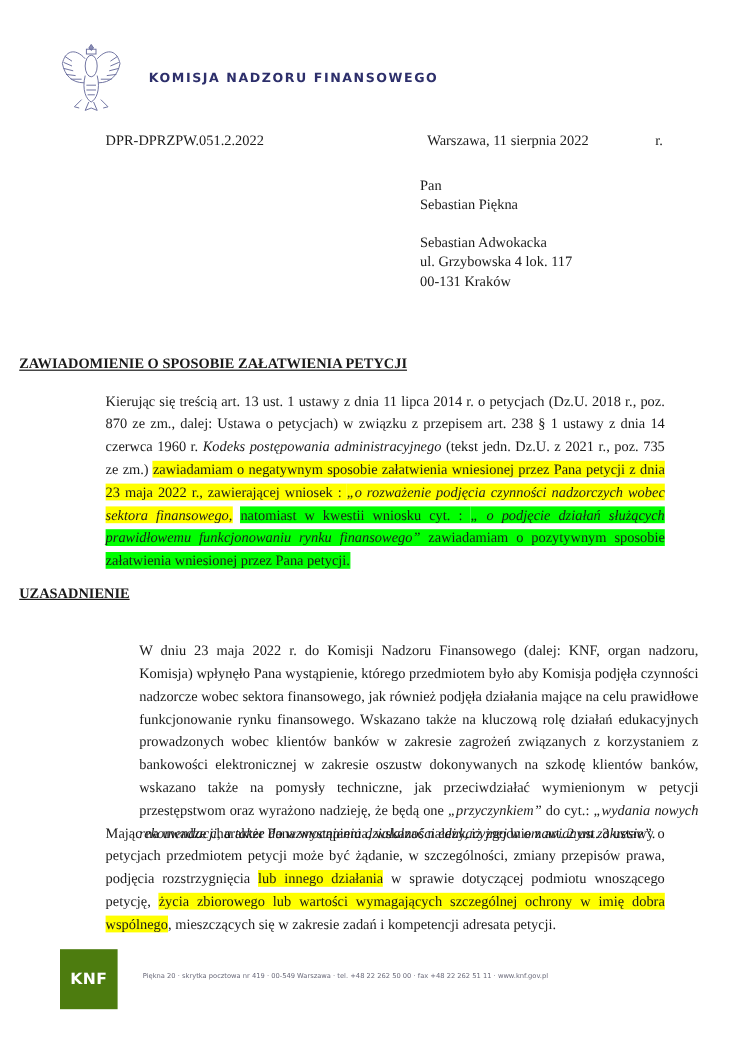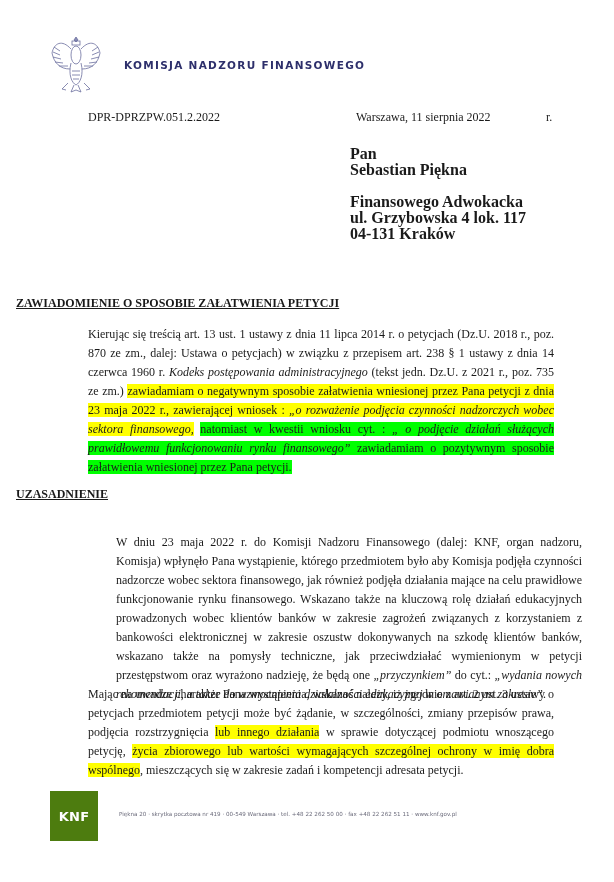--- a/index.html
+++ b/index.html
@@ -9,21 +9,21 @@
     
     .emblem { position: absolute; left: 34px; top: 33px; width: 52px; height: 62px; }
     .org-name { position: absolute; left: 108px; top: 59px; font-family: "DejaVu Sans", "Liberation Sans", sans-serif; font-weight: bold; font-size: 10.5px; letter-spacing: 1.3px; color: #2d2f6b; white-space: nowrap; }
 
     
     .ref { position: absolute; left: 72px; top: 110px; font-size: 12px; white-space: nowrap; }
     .place-date { position: absolute; left: 340px; top: 110px; font-size: 12px; white-space: nowrap; }
     .date-suffix { position: absolute; left: 530px; top: 110px; font-size: 12px; }
 
     
-    .addressee { position: absolute; left: 334px; top: 146px; font-size: 16px; font-weight: bold; line-height: 16px; }
+    .addressee { position: absolute; left: 334px; top: 146px; font-size: 12px; font-weight: normal; line-height: 16px; }
     .addressee .gap { height: 16px; }
 
     
     .title { position: absolute; left: 0; width: 614px; font-size: 12px; font-weight: bold; text-decoration: underline; white-space: nowrap; }
     .title.t1 { top: 296px; }
     .title.t2 { top: 487px; }
 
     
     .para { position: absolute; left: 72px; width: 466px; font-size: 12px; line-height: 19px; text-align: justify; }
     .para.p1 { top: 325px; }
@@ -62,23 +62,23 @@
   <div class="org-name">KOMISJA NADZORU FINANSOWEGO</div>
 
   <div class="ref">DPR-DPRZPW.051.2.2022</div>
   <div class="place-date">Warszawa, 11 sierpnia 2022</div>
   <div class="date-suffix">r.</div>
 
   <div class="addressee">
     <div>Pan</div>
     <div>Sebastian Piękna</div>
     <div class="gap"></div>
-    <div>Finansowego Adwokacka</div>
+    <div>Sebastian Adwokacka</div>
     <div>ul. Grzybowska 4 lok. 117</div>
-    <div>04-131 Kraków</div>
+    <div>00-131 Kraków</div>
   </div>
 
   <div class="title t1">ZAWIADOMIENIE O SPOSOBIE ZAŁATWIENIA PETYCJI</div>
 
   <div class="para p1"><span>Kierując się treścią art. 13 ust. 1 ustawy z dnia 11 lipca 2014 r. o petycjach (Dz.U. 2018 r., poz. 870 ze zm., dalej: Ustawa o petycjach) w związku z przepisem art. 238 § 1 ustawy z dnia 14 czerwca 1960 r. </span><i>Kodeks postępowania administracyjnego</i><span> (tekst jedn. Dz.U. z 2021 r., poz. 735 ze zm.) </span><span class="hl-y">zawiadamiam o negatywnym sposobie załatwienia wniesionej przez Pana petycji z dnia 23 maja 2022 r., zawierającej wniosek : </span><i class="hl-y">„o rozważenie podjęcia czynności nadzorczych wobec sektora finansowego,</i><span> </span><span class="hl-g">natomiast w kwestii wniosku cyt. : </span><i class="hl-g">„ o podjęcie działań służących prawidłowemu funkcjonowaniu rynku finansowego”</i><span class="hl-g"> zawiadamiam o pozytywnym sposobie załatwienia wniesionej przez Pana petycji.</span></div>
 
   <div class="title t2">UZASADNIENIE</div>
 
   <div class="para p2"><span>W dniu 23 maja 2022 r. do Komisji Nadzoru Finansowego (dalej: KNF, organ nadzoru, Komisja) wpłynęło Pana wystąpienie, którego przedmiotem było aby Komisja podjęła czynności nadzorcze wobec sektora finansowego, jak również podjęła działania mające na celu prawidłowe funkcjonowanie rynku finansowego. Wskazano także na kluczową rolę działań edukacyjnych prowadzonych wobec klientów banków w zakresie zagrożeń związanych z korzystaniem z bankowości elektronicznej w zakresie oszustw dokonywanych na szkodę klientów banków, wskazano także na pomysły techniczne, jak przeciwdziałać wymienionym w petycji przestępstwom oraz wyrażono nadzieję, że będą one </span><i>„przyczynkiem”</i><span> do cyt.: </span><i>„wydania nowych rekomendacji, a także do wzmocnienia działalności edukacyjnej w omawianym zakresie”</i><span>.</span></div>
 

